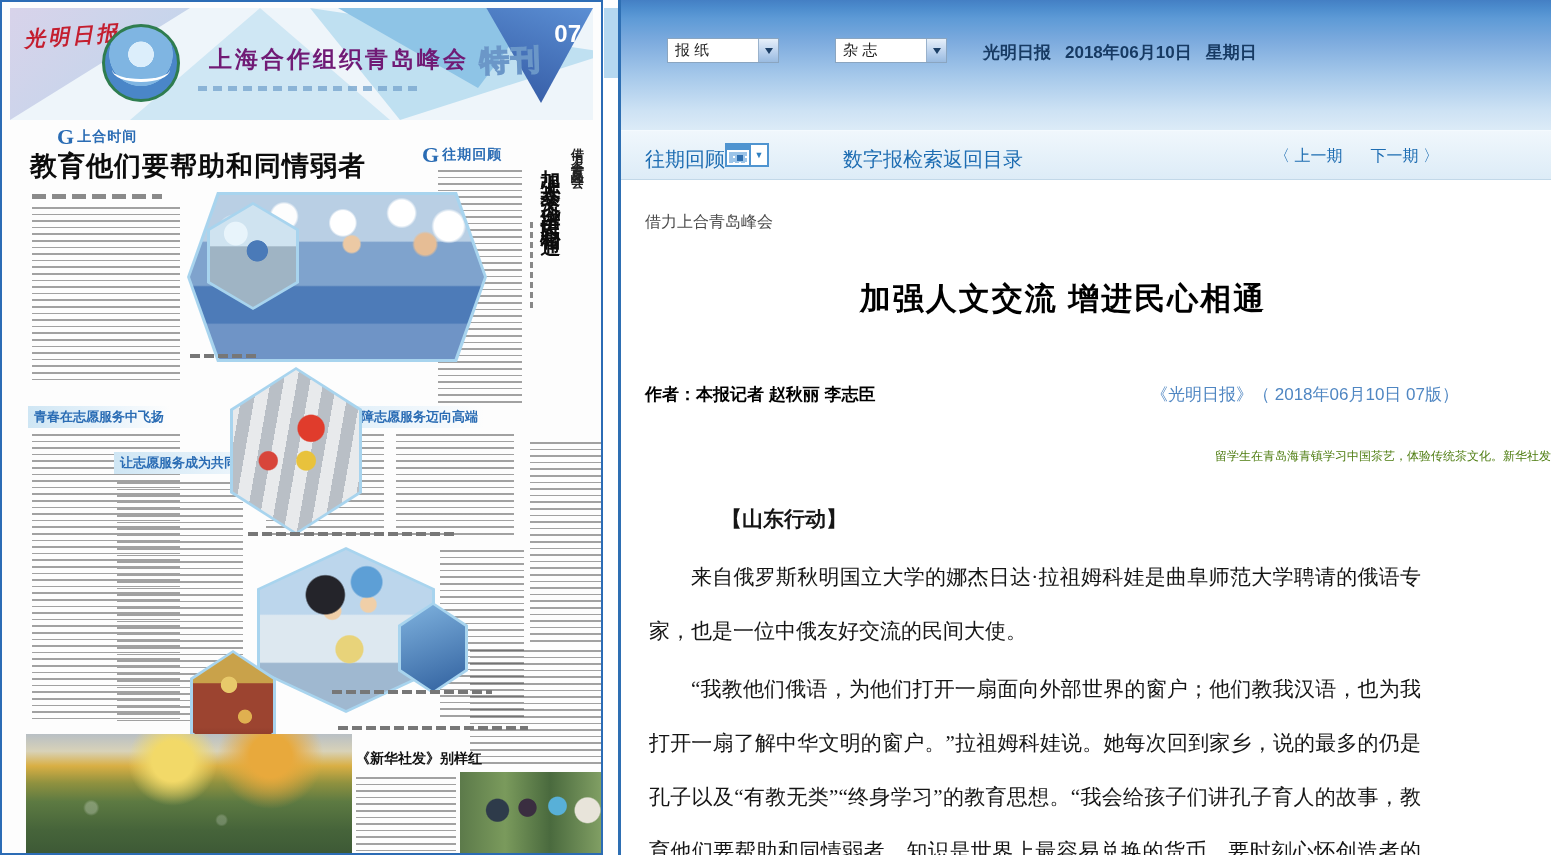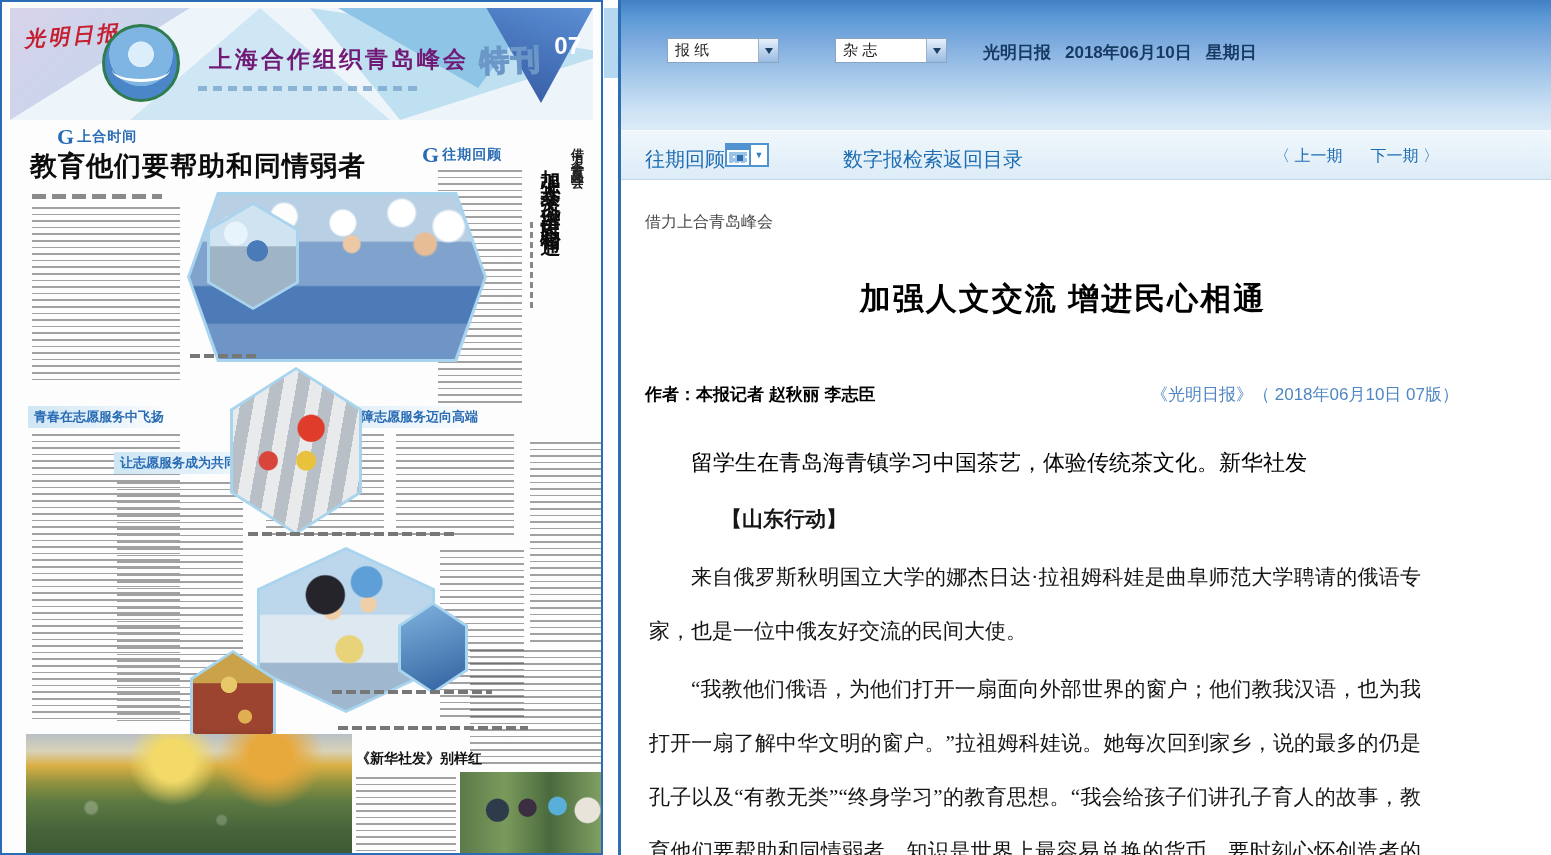--- a/index.html
+++ b/index.html
@@ -24,21 +24,21 @@
     font-style:italic;font-weight:bold;font-size:21px;color:#c41e2f;letter-spacing:3px;transform:rotate(-4deg);}
   .emblem{position:absolute;left:92px;top:16px;width:72px;height:72px;border-radius:50%;
     border:3px solid #2f7d4f;background:radial-gradient(circle at 50% 38%,#dceefb 0 22%,#7fb5e2 23% 55%,#4a86c8 56% 100%);}
   .emblem::after{content:"";position:absolute;left:10%;top:42%;width:80%;height:30%;border-radius:50%;
     border-bottom:3px solid #fff;}
   .btitle{position:absolute;left:180px;top:36px;font-size:23px;font-weight:bold;color:#701a75;letter-spacing:3px;margin-left:19px;}
   .bsuffix{position:absolute;left:470px;top:33px;font-size:29px;font-weight:bold;color:#e8f2fa;
     -webkit-text-stroke:1.5px #6b97c8;letter-spacing:2px;transform:rotate(-2deg);}
   .bsubline{position:absolute;left:188px;top:78px;width:225px;height:5px;
     background:repeating-linear-gradient(90deg,#7aa7cf 0 9px,transparent 9px 15px);opacity:.8;}
-  .pageno{position:absolute;right:12px;top:24px;color:#fff;font-size:24px;font-weight:bold;z-index:3;}
+  .pageno{position:absolute;right:12px;top:12px;color:#fff;font-size:24px;font-weight:bold;z-index:3;}
 
   .sec{position:absolute;color:#2a6cb4;font-weight:bold;font-size:14px;letter-spacing:1px;}
   .sec .g{font-family:"Liberation Serif",serif;font-size:22px;margin-right:2px;vertical-align:-3px;}
   .sec1{left:55px;top:122px;}
   .sec2{left:420px;top:140px;}
 
   .headline{position:absolute;left:28px;top:146px;width:400px;font-family:"Liberation Serif",serif;
     font-weight:bold;font-size:27px;color:#0c0c0c;letter-spacing:1px;white-space:nowrap;}
   .bylinebar{position:absolute;left:30px;top:192px;width:130px;height:5px;
     background:repeating-linear-gradient(90deg,#8a8a8a 0 14px,transparent 14px 20px);}
@@ -139,21 +139,21 @@
   .calarrow{width:18px;height:24px;box-sizing:border-box;background:#fff;border:2px solid #4f94d0;border-left:none;
     display:flex;align-items:center;justify-content:center;color:#2f7fc0;font-size:9px;}
   .pager{position:absolute;right:112px;top:15px;display:flex;gap:28px;font-size:16px;color:#1e6db2;}
   .pager span{cursor:pointer;white-space:nowrap;}
 
   .kicker{position:absolute;left:24px;top:212px;font-size:16px;color:#4a4a4a;}
   .atitle{position:absolute;left:0;top:278px;width:884px;text-align:center;font-size:31px;font-weight:bold;
     color:#000;letter-spacing:2px;white-space:nowrap;}
   .ameta-author{position:absolute;left:24px;top:383px;font-size:17px;font-weight:bold;color:#000;white-space:nowrap;}
   .ameta-source{position:absolute;right:92px;top:383px;font-size:17px;color:#4f86c2;white-space:nowrap;}
-  .acaption{position:absolute;left:70px;top:448px;width:860px;text-align:left;font-size:22px;color:#000000;
+  .acaption{position:absolute;left:70px;top:448px;width:860px;text-align:right;font-size:12px;color:#4d7c0f;
     font-family:"Liberation Serif",serif;white-space:nowrap;}
   .abody{position:absolute;left:24px;top:492px;width:780px;font-family:"Liberation Serif",serif;
     font-size:21px;color:#151515;line-height:54px;text-align:justify;}
   .abody .tag{font-weight:bold;margin:0 0 0 34px;}
   .abody p{margin:4px;text-indent:2em;}
 </style>
 </head>
 <body>
 
 <div id="screen">

